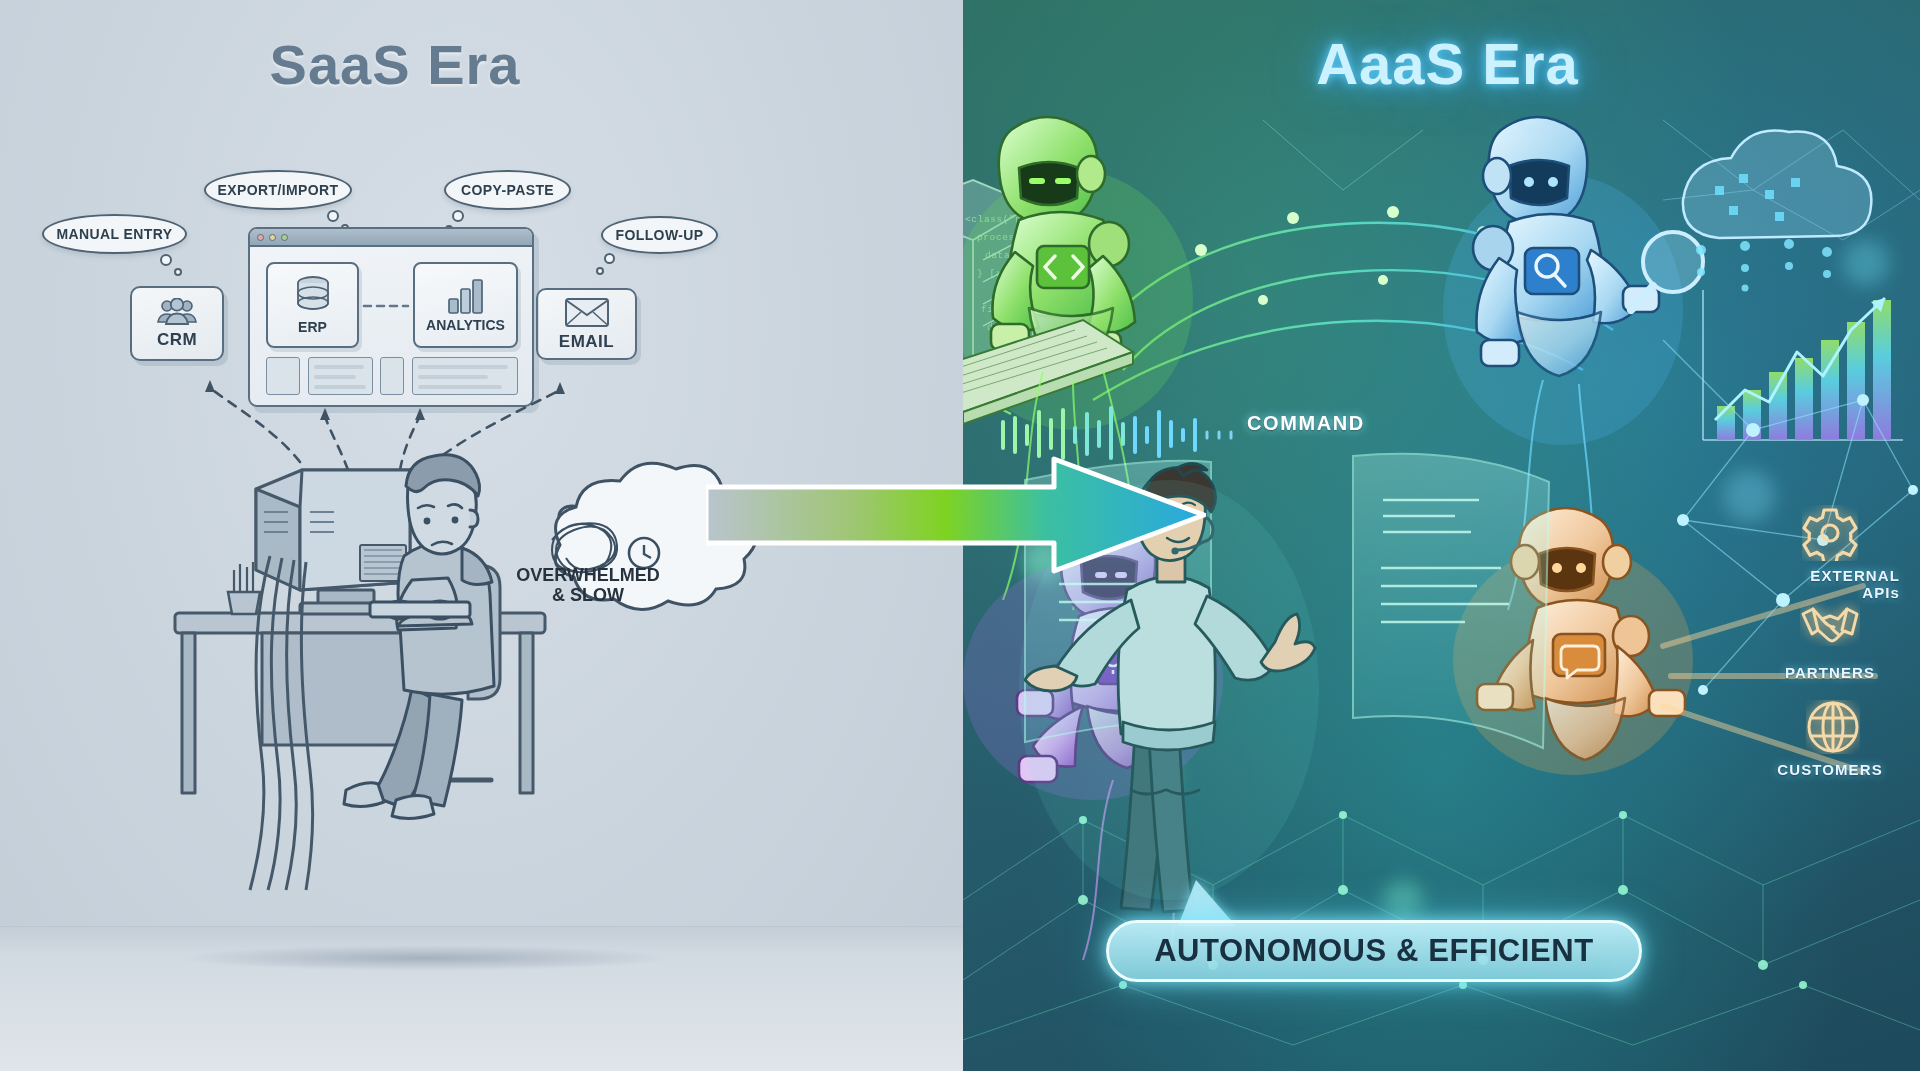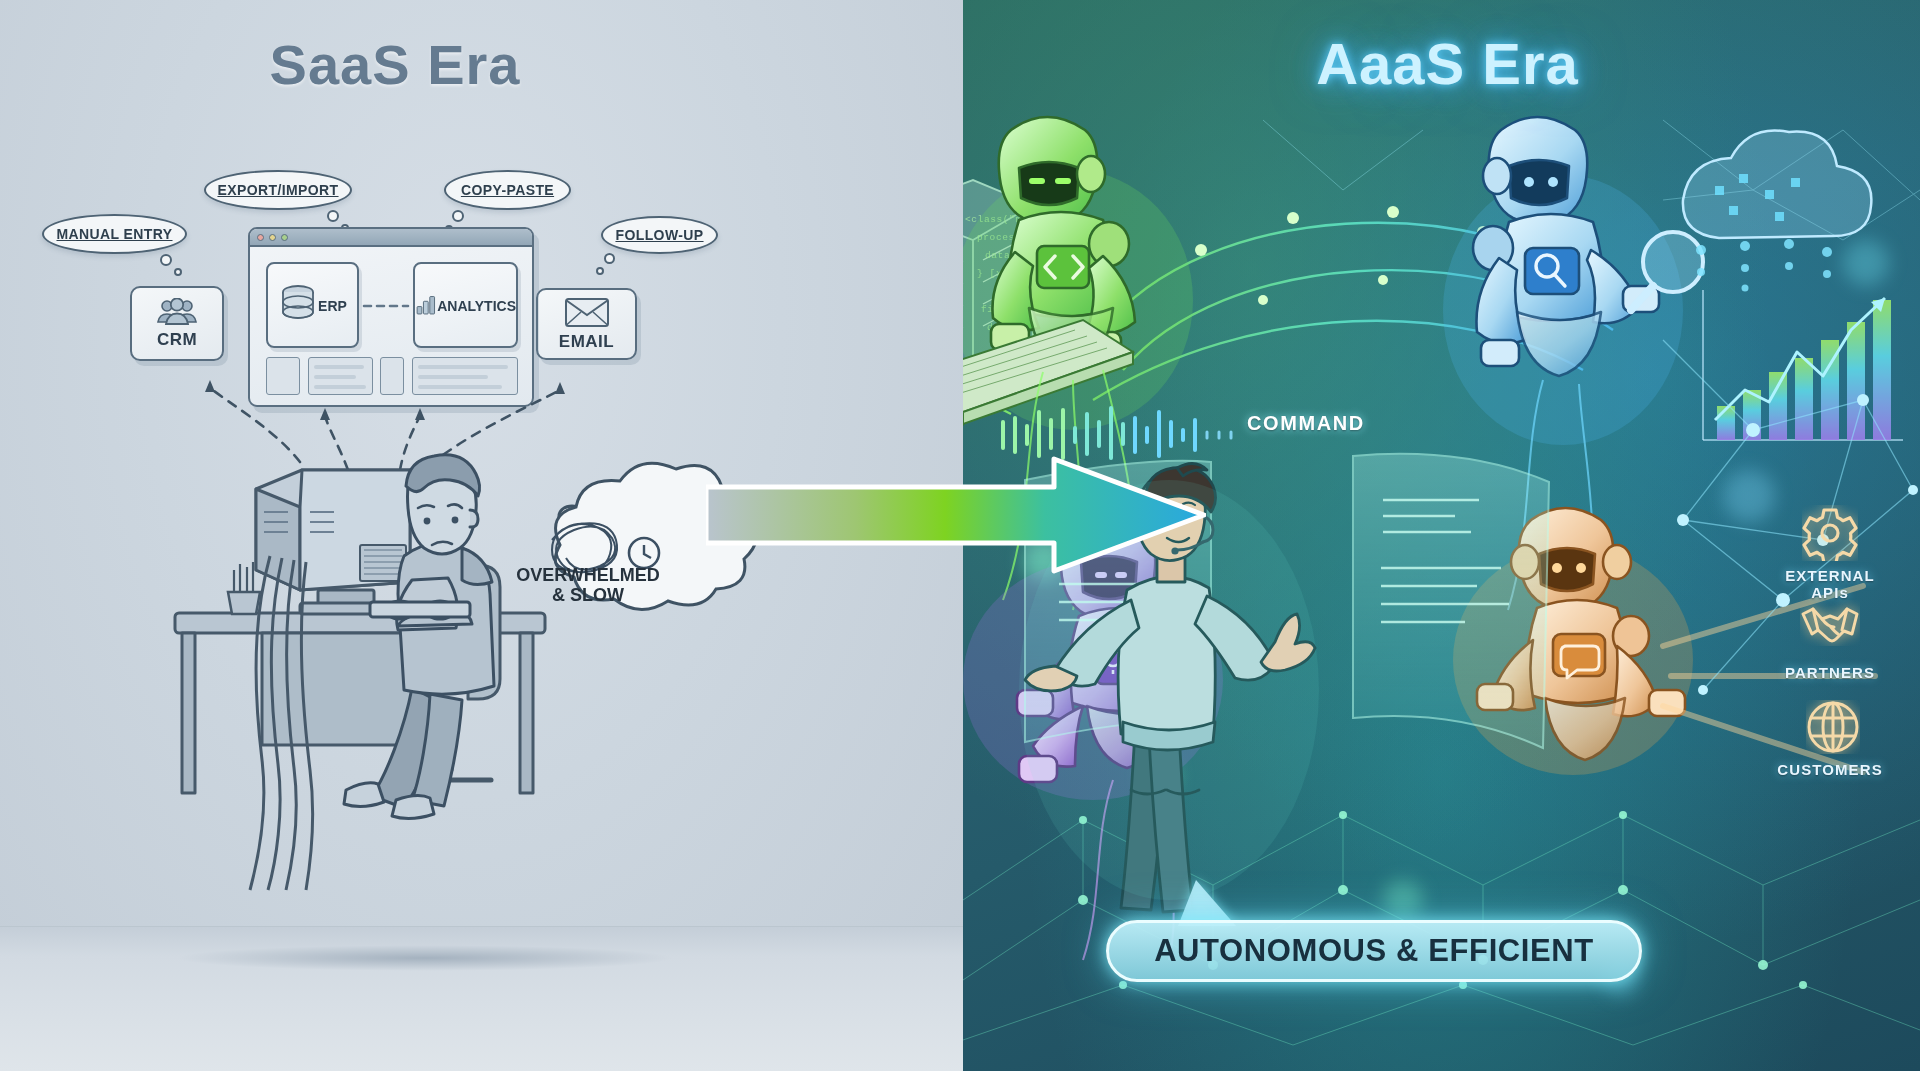--- a/index.html
+++ b/index.html
@@ -31,21 +31,20 @@
     font-size:56px; font-weight:700; letter-spacing:1px; color:#657b90;
     text-shadow:0 2px 3px rgba(255,255,255,.55);
   }
 
   
   .bubble{
     position:absolute; background:#f3f6f8; border:2.5px solid #4e6374;
     border-radius:50%; display:flex; align-items:center; justify-content:center;
     color:#2e3f4d; font-weight:700; letter-spacing:.4px;
     box-shadow:0 3px 5px rgba(80,100,120,.18);
-    text-decoration:underline;
   }
   .bubble-dot{
     position:absolute; background:#f3f6f8; border:2.5px solid #4e6374;
     border-radius:50%;
   }
 
   
   .app-card{
     position:absolute; background:linear-gradient(160deg,#f4f7f9,#e4eaef);
     border:2.5px solid #586d7f; border-radius:10px;
@@ -68,21 +67,21 @@
   .browser-bar{
     height:18px; background:linear-gradient(180deg,#aebecb,#93a7b7);
     border-bottom:2px solid #5a6f81; display:flex; align-items:center; padding-left:7px; gap:5px;
   }
   .dot-r,.dot-y,.dot-g{ width:7px;height:7px;border-radius:50%;border:1.2px solid #5a6f81; }
   .dot-r{background:#e8a7a0;} .dot-y{background:#e3d48f;} .dot-g{background:#a8cf8d;}
 
   .inner-tile{
     position:absolute; background:linear-gradient(165deg,#f7f9fb,#e7edf2);
     border:2.2px solid #596e80; border-radius:8px;
-    display:flex; flex-direction:row; align-items:center; justify-content:center;
+    display:flex; flex-direction:column; align-items:center; justify-content:center;
     box-shadow:3px 4px 0 rgba(110,130,150,.2);
   }
   .inner-tile .lbl{ font-size:14px; font-weight:700; color:#2f4050; margin-top:2px; }
 
   .skel{ position:absolute; background:#dbe3ea; border:1.6px solid #7b8fa0; border-radius:3px; }
   .skel-line{ position:absolute; background:#c3cfd9; border-radius:2px; }
 
   
   .scene-left{ position:absolute; left:0; top:0; width:963px; height:1071px; }
 
@@ -803,21 +802,21 @@
 
   <div class="title-right">AaaS Era</div>
   <div class="command-label">COMMAND</div>
 
   <svg class="node-icon" style="left:1802px;top:505px;" width="56" height="56" viewBox="0 0 56 56">
     <g fill="none" stroke="#f5d9a8" stroke-width="3.2" stroke-linejoin="round" style="filter:drop-shadow(0 0 6px rgba(255,210,140,.85))">
       <path d="M22 5 h12 l1.5 7.5 a16 16 0 0 1 5.5 3.2 l7-3 6 10.4 -5.5 5.2 a16 16 0 0 1 0 6.4 l5.5 5.2 -6 10.4 -7-3 a16 16 0 0 1 -5.5 3.2 L34 58 H22 l-1.5-7.5 a16 16 0 0 1 -5.5-3.2 l-7 3 -6-10.4 5.5-5.2 a16 16 0 0 1 0-6.4 L2 23.1 l6-10.4 7 3 a16 16 0 0 1 5.5-3.2 z"></path>
       <circle cx="28" cy="28" r="8"></circle>
     </g>
   </svg>
-  <div class="node-label" style="left:1760px;top:568px;width:140px;">
+  <div class="node-label" style="left:1760px;top:568px;width:140px;text-align:right;">
     <div>EXTERNAL</div>
     <div>APIs</div>
   </div>
 
   <svg class="node-icon" style="left:1800px;top:600px;" width="60" height="46" viewBox="0 0 60 46">
     <g fill="none" stroke="#f5d9a8" stroke-width="3" stroke-linejoin="round" stroke-linecap="round" style="filter:drop-shadow(0 0 6px rgba(255,210,140,.85))">
       <path d="M3 14 L13 9 L22 19 L30 16 L38 19 L47 9 L57 14 L52 34 L44 31 L36 39 q-4 4 -8 0 l-10 -9 L12 34 Z"></path>
       <path d="M22 19 q6 8 12 8 M30 26 q5 6 8 8"></path>
       <path d="M13 9 L18 30 M47 9 L42 30"></path>
     </g>

